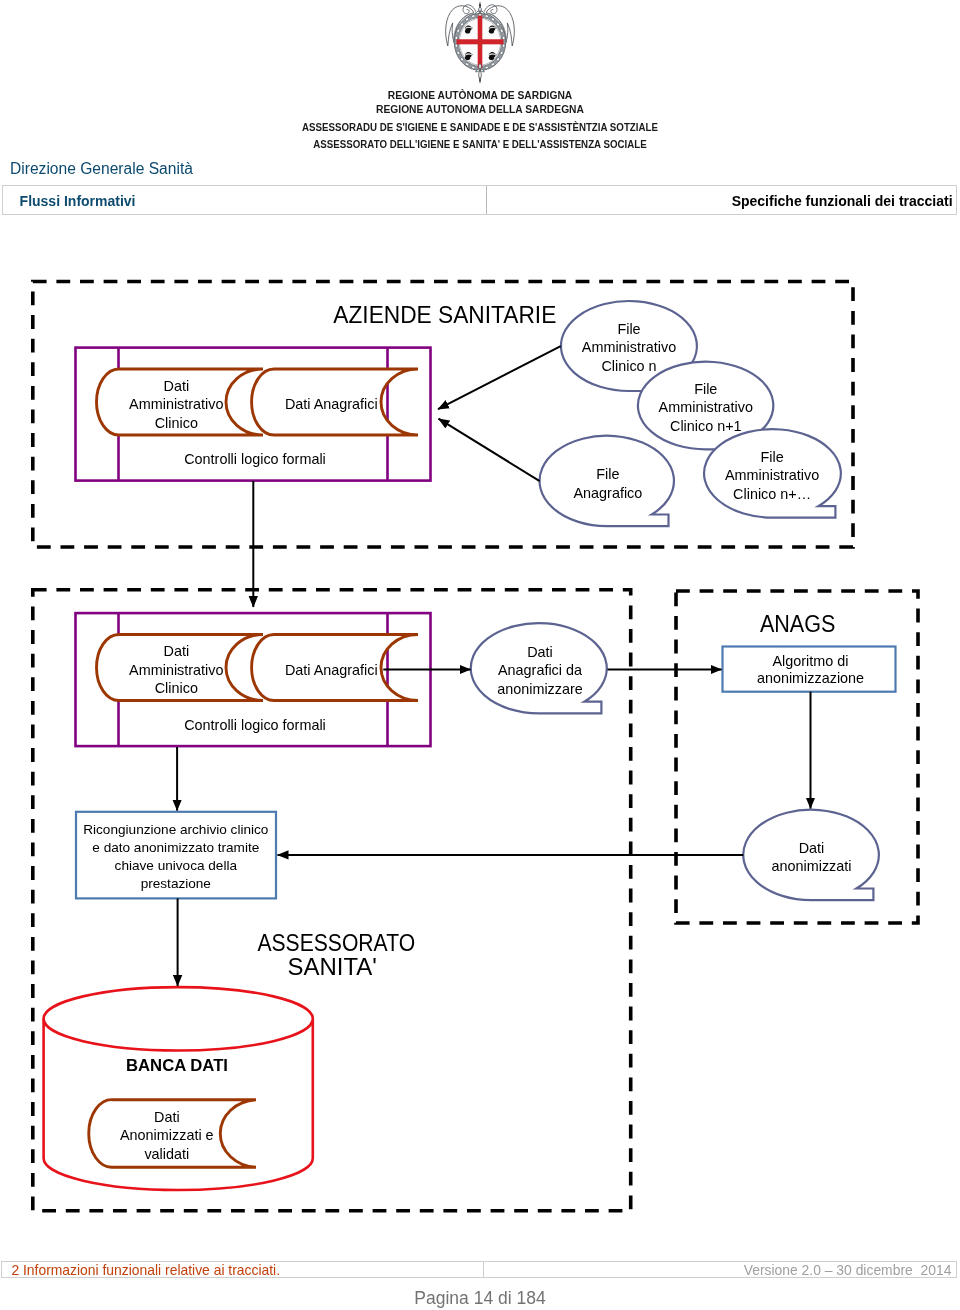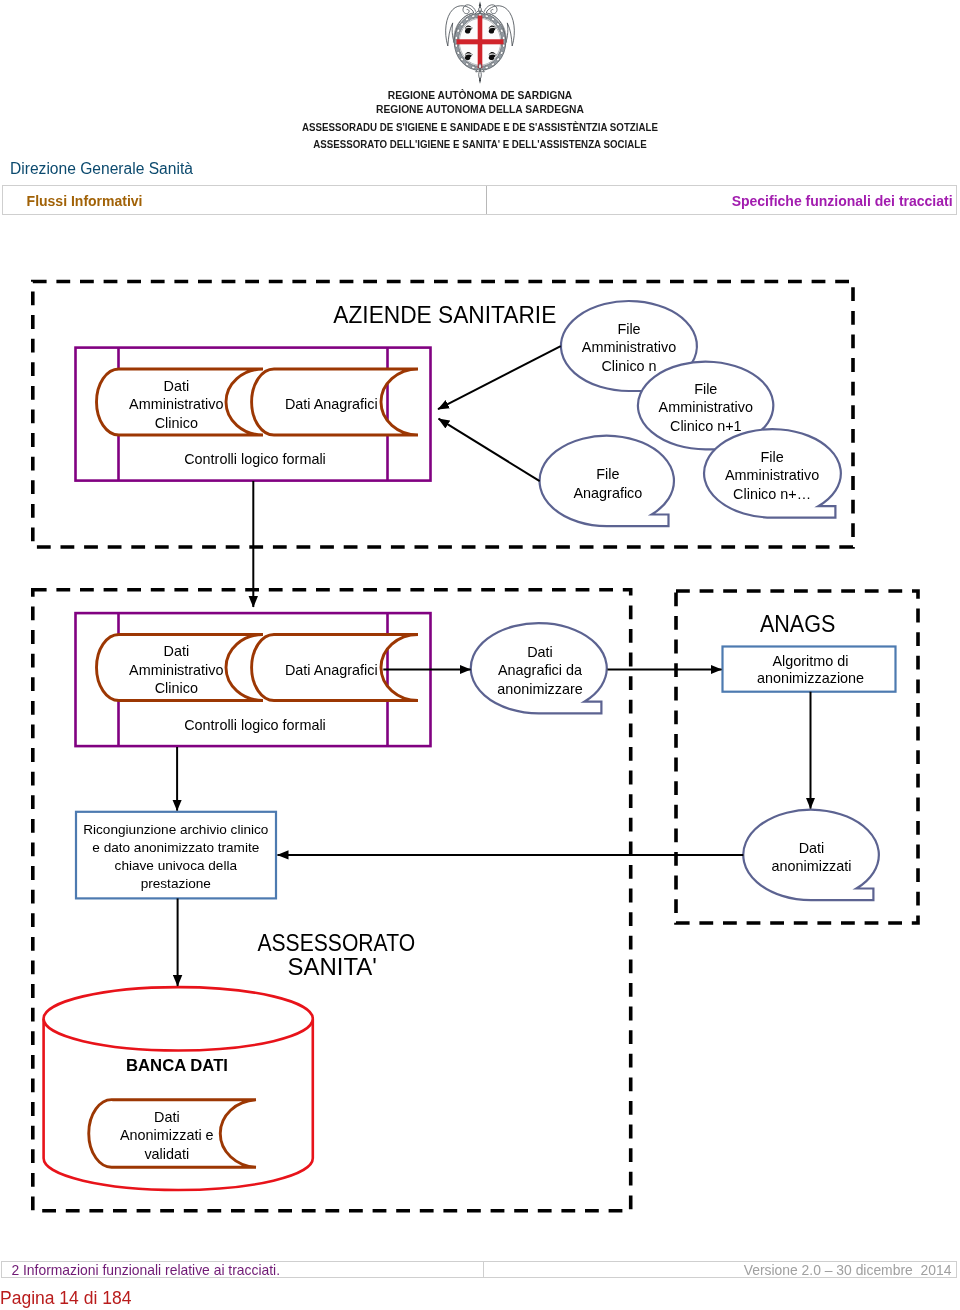--- a/index.html
+++ b/index.html
@@ -15,34 +15,34 @@
        font-weight:bold;color:#1a1a1a;font-size:11.6px;line-height:14px;}
   .org div{transform:scaleX(.885);}
   .dept{position:absolute;left:0;top:119px;width:960px;text-align:center;
        font-weight:bold;color:#1a1a1a;font-size:10px;line-height:17px;}
   .dept div{transform:scaleX(.972);}
   .direzione{position:absolute;left:10px;top:160px;font-size:15.6px;color:#0c4a6e;}
 
   .hdrbar{position:absolute;left:1.6px;top:185.3px;width:955px;height:29.3px;
           border:1px solid #cfcfcf;box-sizing:border-box;}
   .hdrbar .divider{position:absolute;left:483px;top:0;width:1px;height:27.3px;background:#b8b8b8;}
-  .hdrbar .bleft{position:absolute;left:24px;top:6.3px;font-size:14px;font-weight:bold;color:#a16207;}
-  .hdrbar .bright{position:absolute;right:3px;top:6.3px;font-size:14px;font-weight:bold;color:#a21caf;}
+  .hdrbar .bleft{position:absolute;left:17px;top:6.3px;font-size:14px;font-weight:bold;color:#0c4a6e;}
+  .hdrbar .bright{position:absolute;right:3px;top:6.3px;font-size:14px;font-weight:bold;color:#000000;}
 
   .doctitle{position:absolute;left:0;top:226px;width:960px;text-align:center;
             font-size:17.7px;font-weight:bold;color:#111;}
 
   
   .ftbar{position:absolute;left:1.4px;top:1261.4px;width:956px;height:17px;
          border:1px solid #cfcfcf;box-sizing:border-box;}
   .ftbar .divider{position:absolute;left:481px;top:0;width:1px;height:15px;background:#cfcfcf;}
-  .ftbar .fleft{position:absolute;left:9px;top:-0.5px;font-size:13.9px;color:#701a75;}
+  .ftbar .fleft{position:absolute;left:9px;top:-0.5px;font-size:13.9px;color:#c2410c;}
   .ftbar .fright{position:absolute;right:5px;top:-0.5px;font-size:13.9px;color:#a0a0a0;white-space:pre;text-align:center;}
-  .pageno{position:absolute;left:0;top:1288px;width:960px;text-align:left;
-          font-size:17.5px;color:#b91c1c;}
+  .pageno{position:absolute;left:0;top:1288px;width:960px;text-align:center;
+          font-size:17.5px;color:#737373;}
 
   
   svg.diagram{position:absolute;left:0;top:0;width:960px;height:1310px;}
   .dg text{font-family:"Liberation Sans",sans-serif;fill:#000;}
   .t-zone{font-size:20px;}
   .t-body{font-size:14.4px;}
   .t-dbtitle{font-size:15px;font-weight:bold;}
   .dash{fill:none;stroke:#000;stroke-width:3.6;stroke-dasharray:13.8 9.8;}
   .arw{fill:none;stroke:#000;stroke-width:2;}
 </style>

